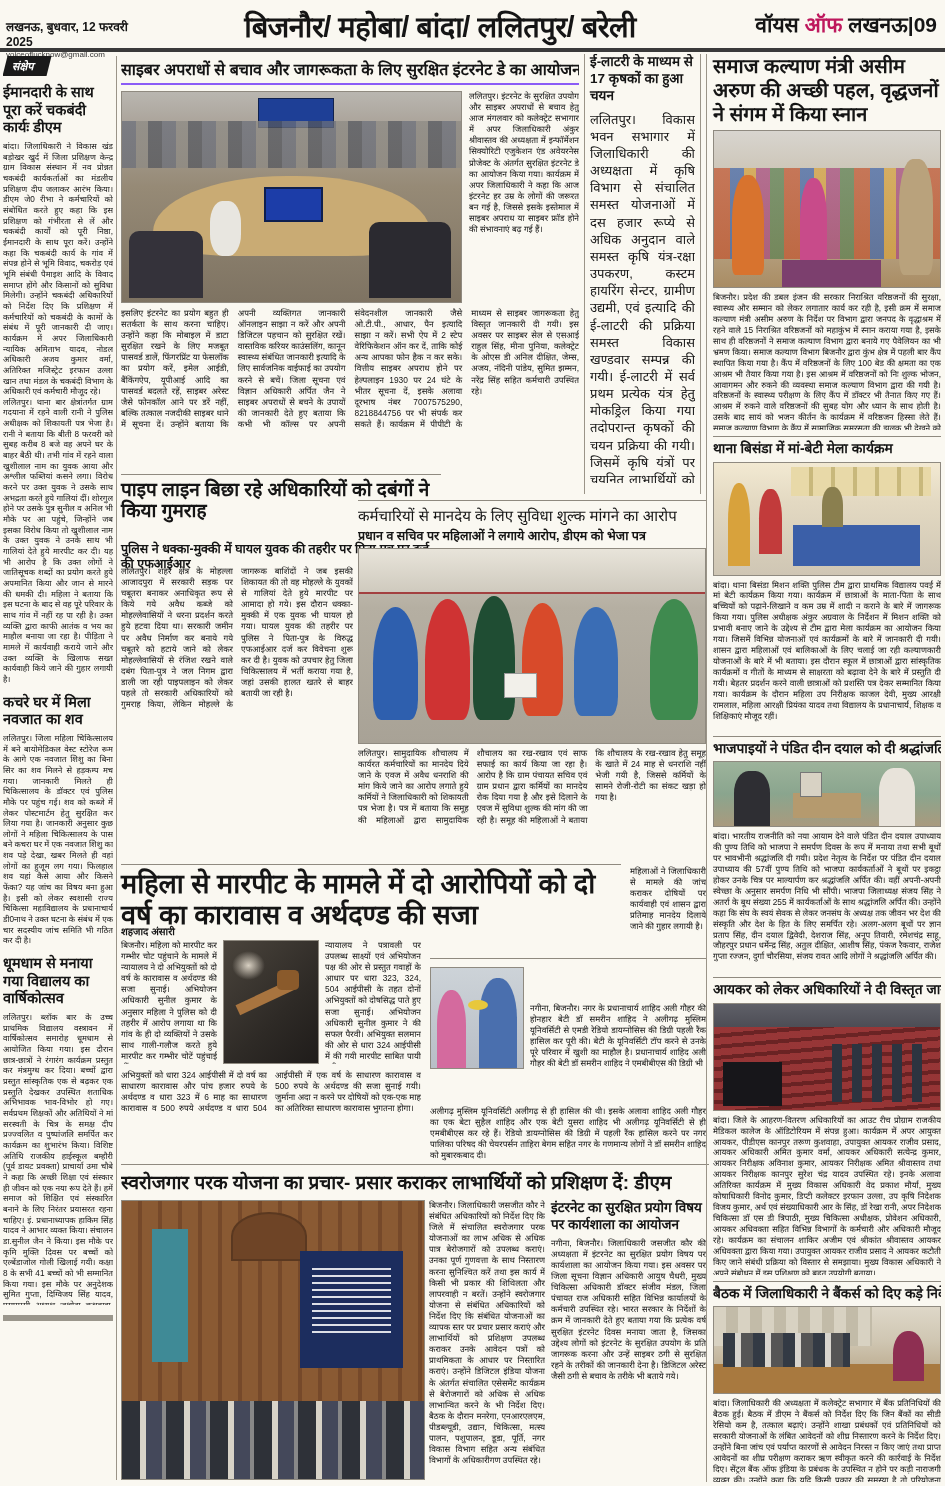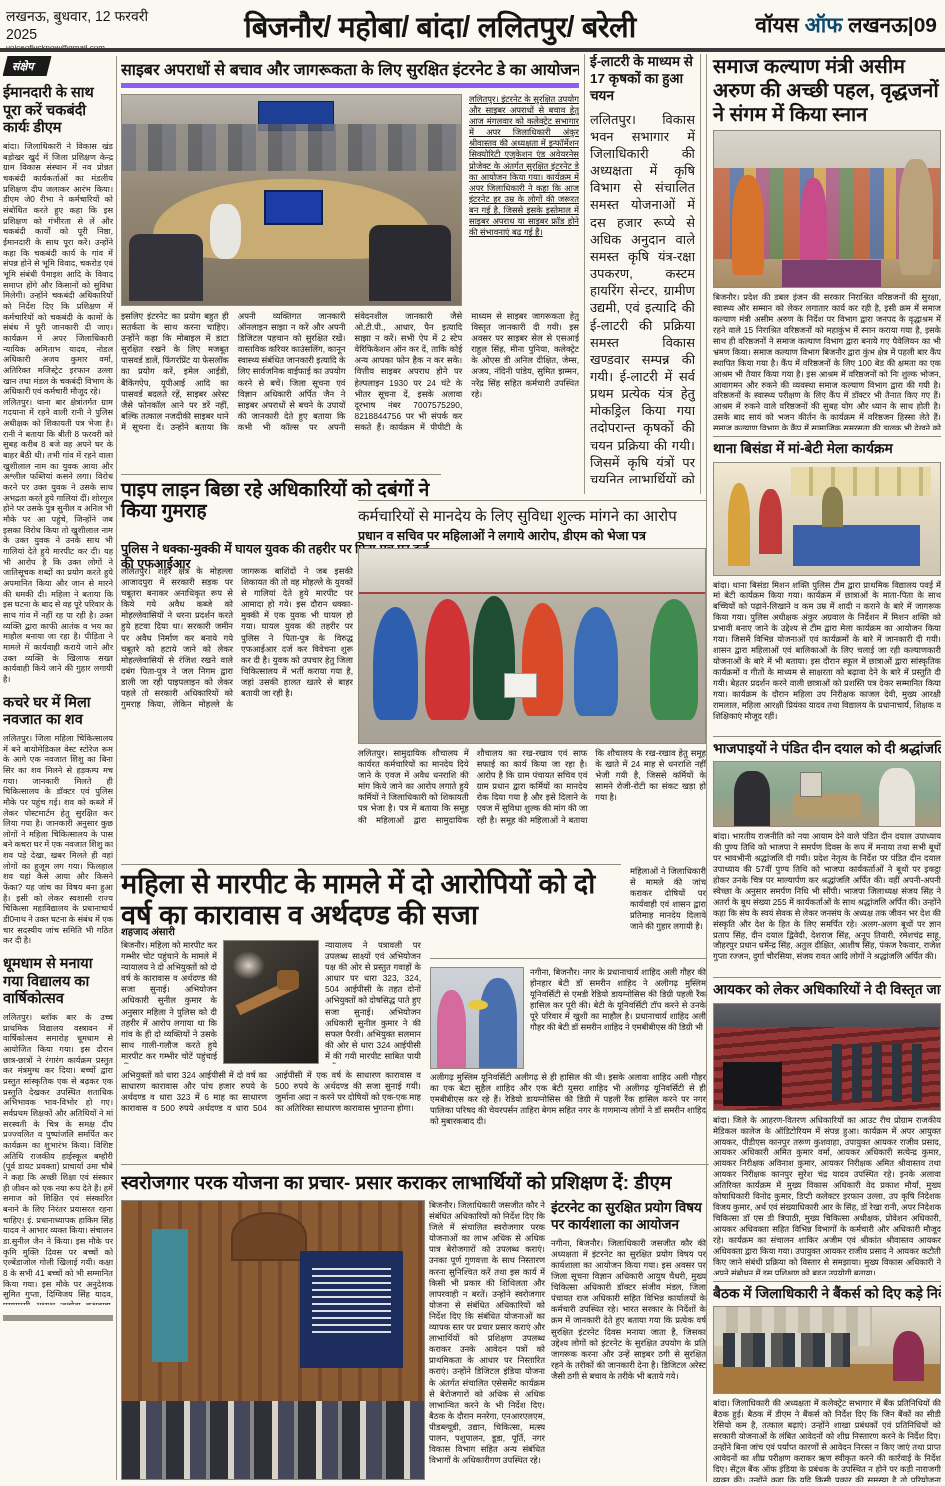--- a/index.html
+++ b/index.html
@@ -1,50 +1,50 @@
 <!DOCTYPE html>
 <html><head>
 <meta charset="utf-8">
 <style>
   html,body{margin:0;padding:0;background:#6e6e6e;}
   .page{position:relative;width:945px;height:1486px;margin:0 auto;background:#faf8f1;
         font-family:"Liberation Sans","DejaVu Sans",sans-serif;color:#151515;overflow:hidden;}
   
   .mast-left{position:absolute;left:6px;top:8px;width:150px;line-height:1.25;}
-  .mast-date{font-size:14px;font-weight:normal;}
+  .mast-date{font-size:12px;font-weight:bold;margin-top:12px;}
   .mast-email{font-size:8px;color:#333;}
   .mast-center{position:absolute;left:180px;top:6px;width:520px;text-align:center;
                font-size:29px;font-weight:900;letter-spacing:-.5px;}
   .mast-right{position:absolute;right:8px;top:10px;font-size:21px;font-weight:900;}
-  .mast-right .of{color:#0c4a6e;}
+  .mast-right .of{color:#be185d;}
   .mast-right .pg{font-weight:700;}
   .mast-rule{position:absolute;left:0;top:48px;width:945px;height:4px;background:#3a3a3a;}
   
   .bodytxt{font-size:8.4px;line-height:1.32;text-align:justify;overflow:hidden;}
   .photo{position:relative;overflow:hidden;border:1px solid #8f8a80;background:#b8b2a6;}
   .photo i{position:absolute;display:block;}
   h1,h2,h3,h4{margin:0;padding:0;}
   .sec{border-top:1px solid #8f8a80;padding-top:4px;}
   
   .sidebar{position:absolute;left:3px;top:56px;width:114px;height:1424px;border-right:1px solid #9a9488;
            padding-right:3px;box-sizing:border-box;overflow:hidden;}
   .sankshep{display:inline-block;background:#1a1a1a;color:#fff;font-size:11px;font-weight:bold;
             padding:2px 14px 3px 8px;transform:skewX(-14deg);margin-left:2px;}
   .sb-head{font-size:14.5px;font-weight:900;line-height:1.22;margin:8px 0 5px;}
   .sb-body{font-size:8.2px;line-height:1.3;text-align:justify;overflow:hidden;}
   .sb-b0{max-height:296px;} .sb-b1{max-height:330px;} .sb-b2{max-height:248px;} .sb-b3{max-height:292px;}
   .sb-endbar{height:6px;background:#9a968c;margin-top:10px;}
   
   .lead{position:absolute;left:121px;top:54px;width:458px;}
   .lead h1{font-size:29px;font-weight:900;line-height:1.05;white-space:nowrap;overflow:hidden;}
-  .lead h2{font-size:16px;font-weight:800;margin-top:4px;padding-bottom:3px;border-bottom:5px solid #8b5cf6;
+  .lead h2{font-size:16px;font-weight:800;margin-top:4px;padding-bottom:3px;border-bottom:2px solid #8b5cf6;
            white-space:nowrap;overflow:hidden;}
   .lead-row{display:flex;gap:7px;margin-top:6px;}
   .ph-conf{width:339px;height:210px;flex:none;}
-  .lead-col{flex:1;height:210px;text-decoration:underline;}
+  .lead-col{flex:1;height:210px;}
   .lead-below{margin-top:5px;height:140px;column-count:4;column-gap:9px;}
   
   .elottery{position:absolute;left:584px;top:54px;width:117px;height:440px;box-sizing:border-box;
             border-left:1px solid #9a9488;border-right:1px solid #9a9488;padding:0 5px;overflow:hidden;}
   .elottery h3{font-size:13.5px;font-weight:900;line-height:1.25;margin-bottom:6px;}
   .elottery .bodytxt{font-size:13px;height:372px;}
   
   .pl-head{position:absolute;left:121px;top:474px;width:320px;}
   .pl-head h3{font-size:19px;font-weight:900;line-height:1.12;}
   .pl-head h4{font-size:12.5px;font-weight:800;line-height:1.2;margin-top:20px;}
@@ -61,21 +61,21 @@
   .court-byline{position:absolute;left:121px;top:924px;font-size:10px;font-weight:bold;}
   .court-row{position:absolute;left:121px;top:940px;width:300px;display:flex;gap:6px;}
   .court-row .ccol{width:97px;height:124px;}
   .ph-gavel{width:94px;height:122px;flex:none;}
   .court-below{position:absolute;left:121px;top:1070px;width:300px;height:92px;column-count:2;column-gap:8px;}
   
   .mdr{position:absolute;left:430px;top:958px;width:276px;}
   .mdr h3{font-size:13.5px;font-weight:900;line-height:1.25;}
   .mdr-row{display:flex;gap:6px;margin-top:4px;}
   .ph-samreen{width:92px;height:100px;flex:none;}
-  .mdr-side{flex:1;height:100px;}
+  .mdr-side{flex:1;height:100px;margin-top:36px;}
   .mdr-below{margin-top:3px;height:56px;}
   
   .sw-head{position:absolute;left:121px;top:1164px;width:588px;font-size:19px;font-weight:900;
            white-space:nowrap;overflow:hidden;}
   .ph-hall{position:absolute;left:121px;top:1200px;width:302px;height:278px;}
   .sw-body{position:absolute;left:429px;top:1200px;width:116px;height:278px;}
   .inet{position:absolute;left:551px;top:1200px;width:155px;}
   .inet h3{font-size:13.5px;font-weight:900;line-height:1.25;}
   .inet .bodytxt{margin-top:4px;height:218px;}
   

